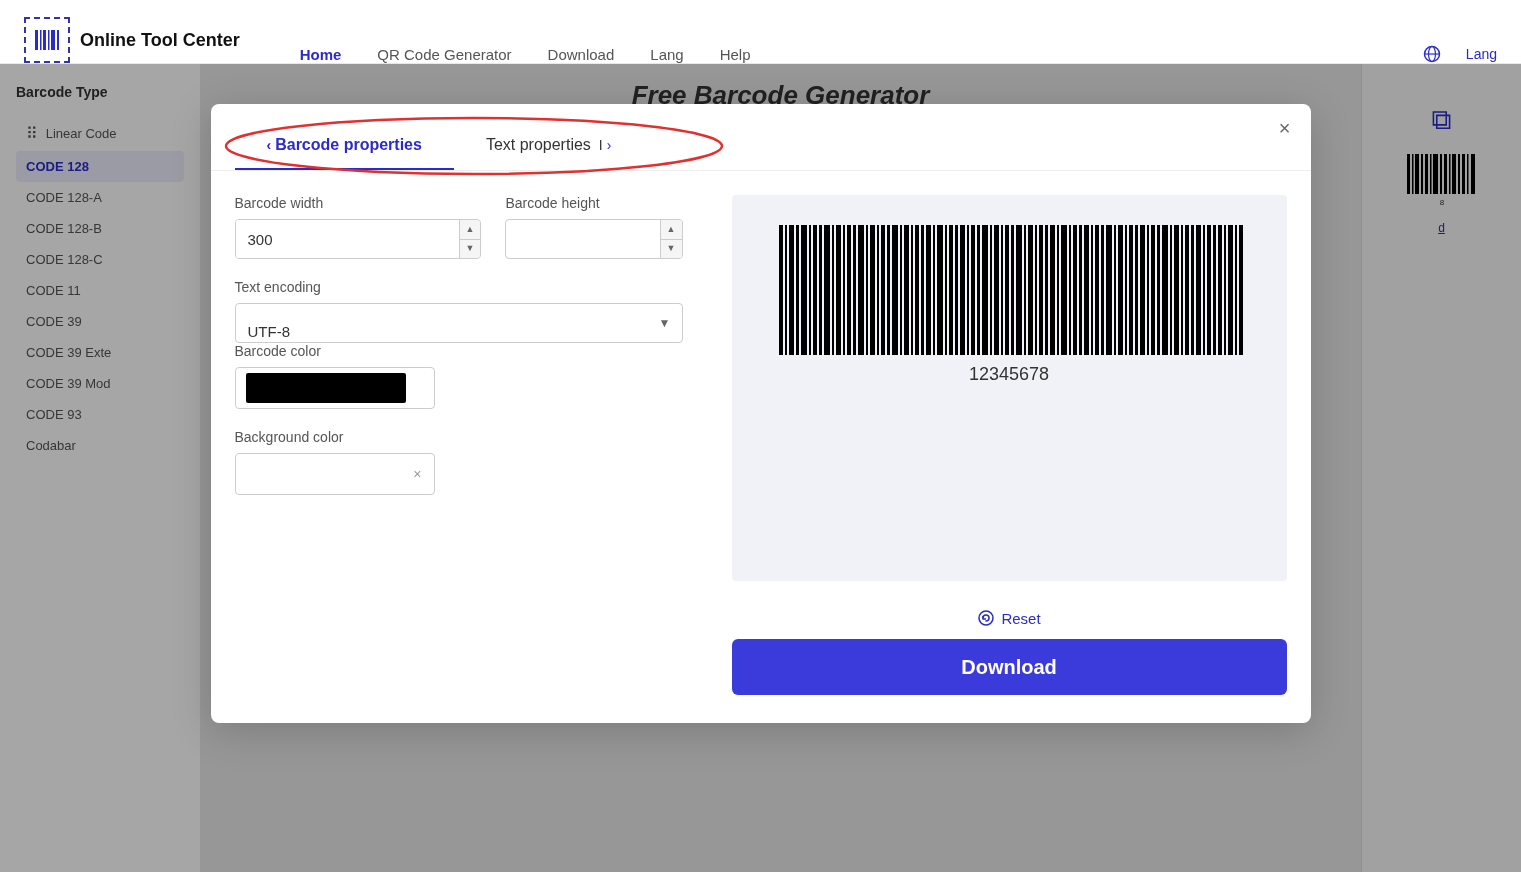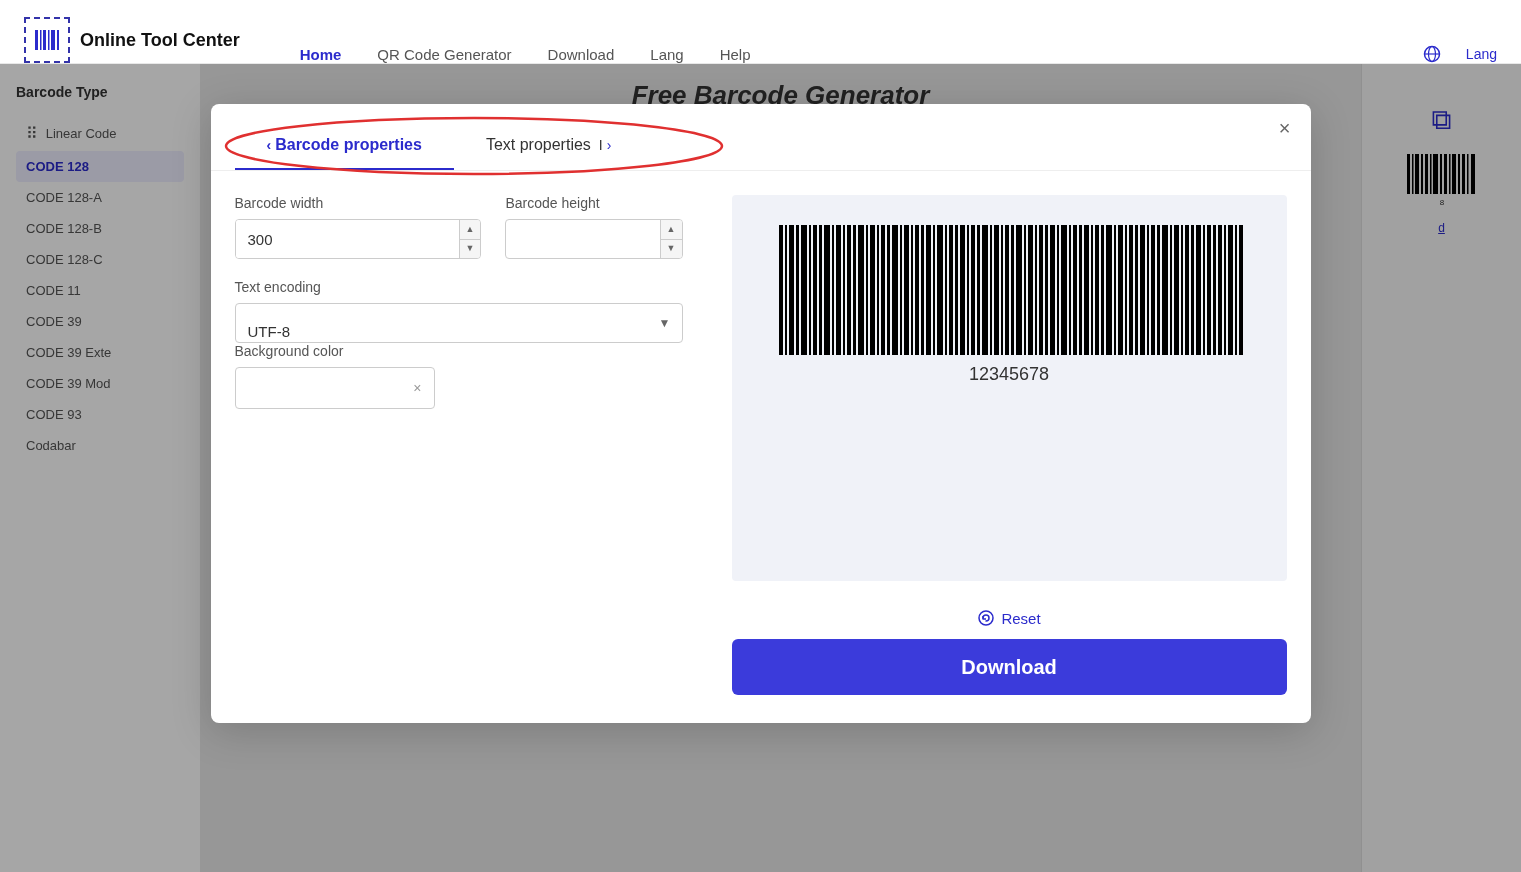--- a/index.html
+++ b/index.html
@@ -544,20 +544,26 @@
           <div class="form-group" style="">
             <label>Text encoding</label>
             <div class="select-wrapper">
               <select>
                 <option>UTF-8</option>
               </select>
               <span class="select-chevron">▼</span>
             </div>
           </div>
 
+          <div class="form-group" style="margin-bottom:20px;">
+            <label>Barcode color</label>
+            <div class="color-swatch">
+              <div class="color-swatch-box" style="background:#000;"></div>
+            </div>
+          </div>
 
           <div class="form-group">
             <label>Background color</label>
             <div class="color-swatch-clear">
               <span class="clear-x">×</span>
             </div>
           </div>
         </div>
 
         <div class="right-panel">

